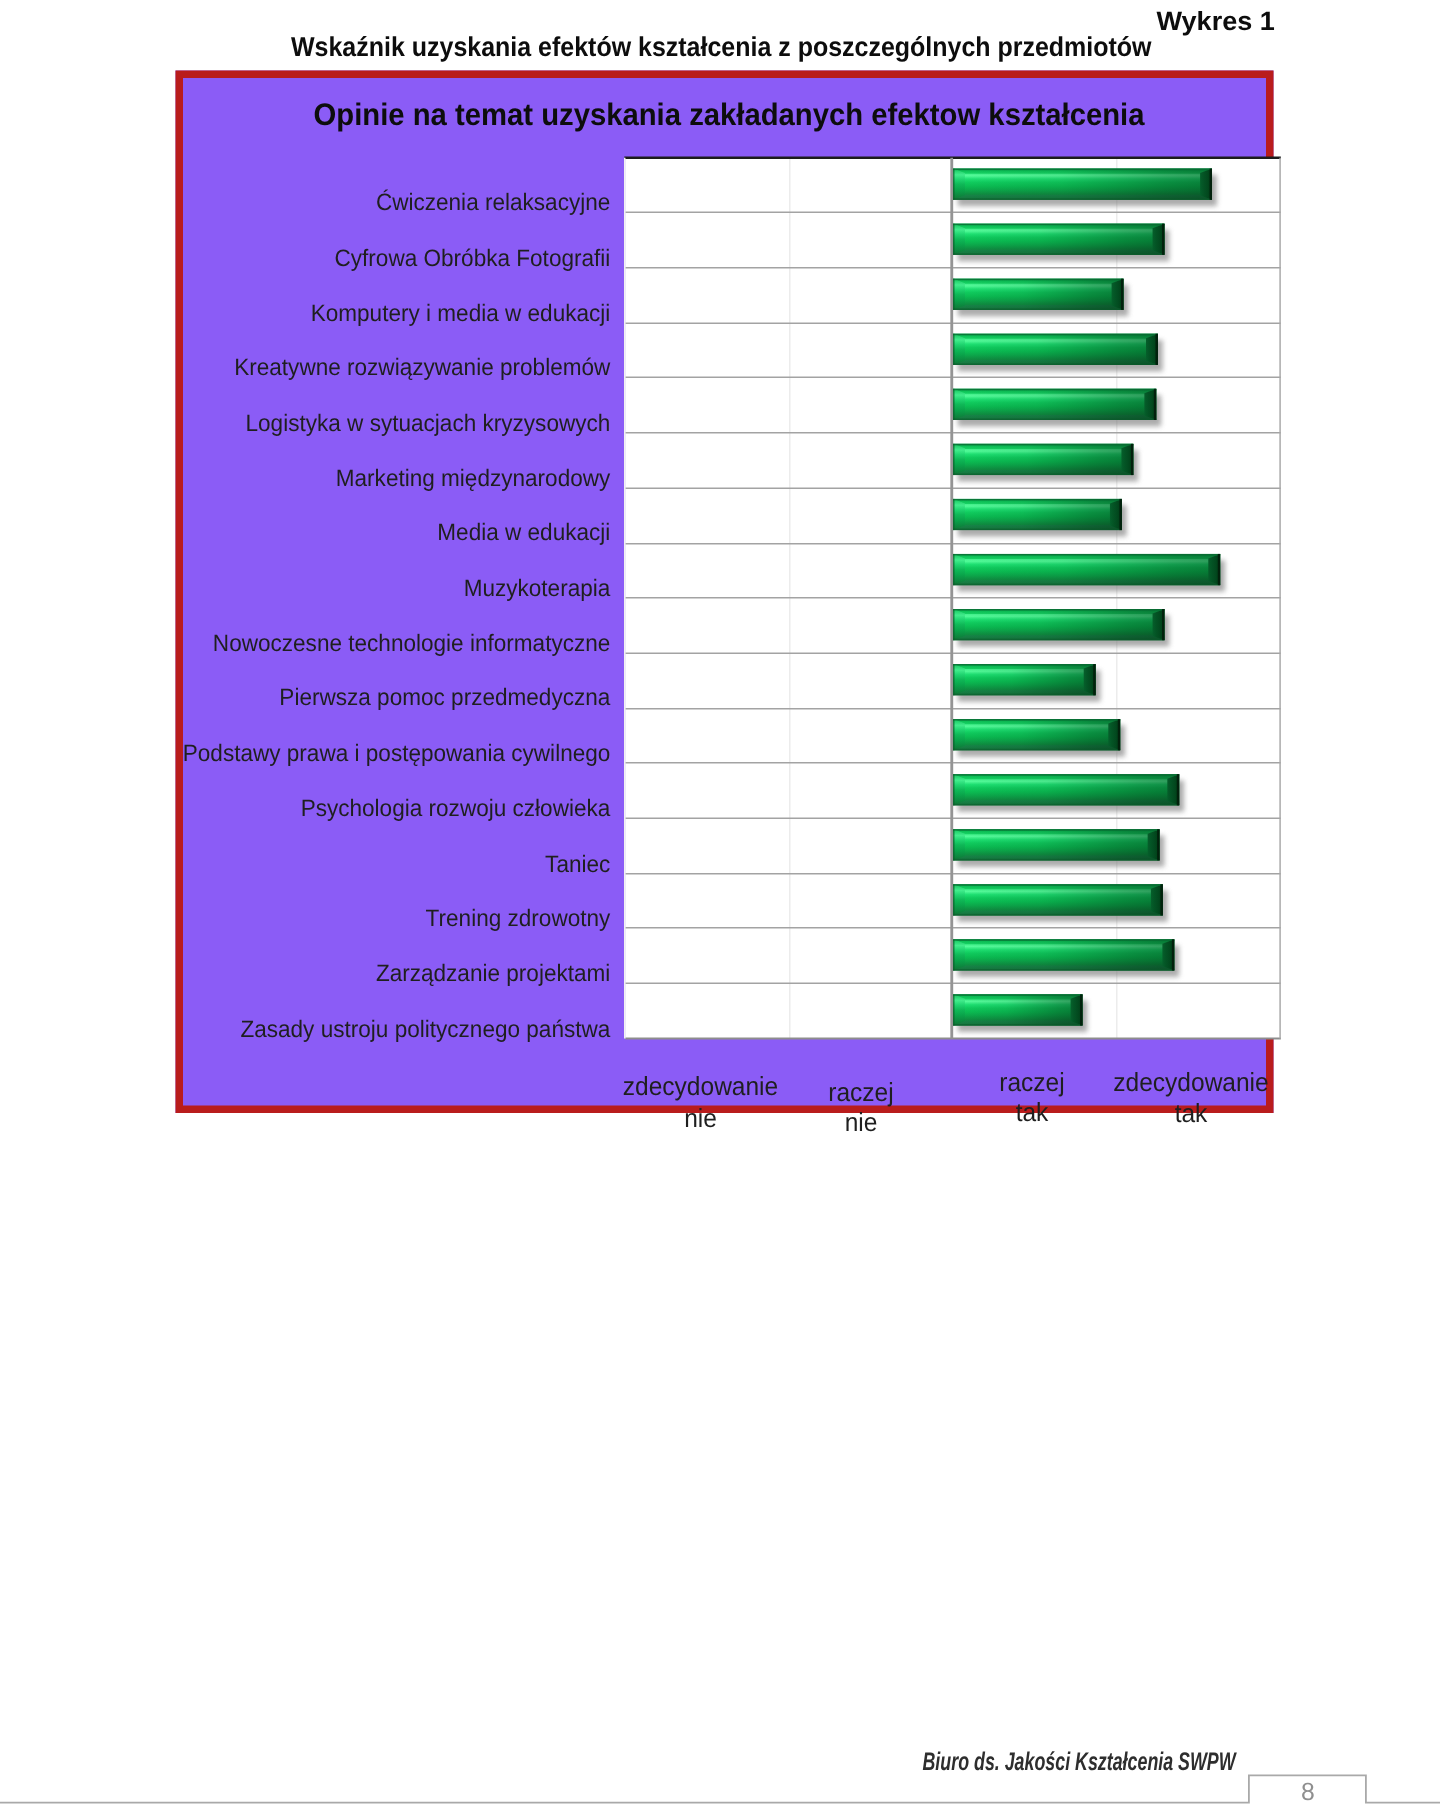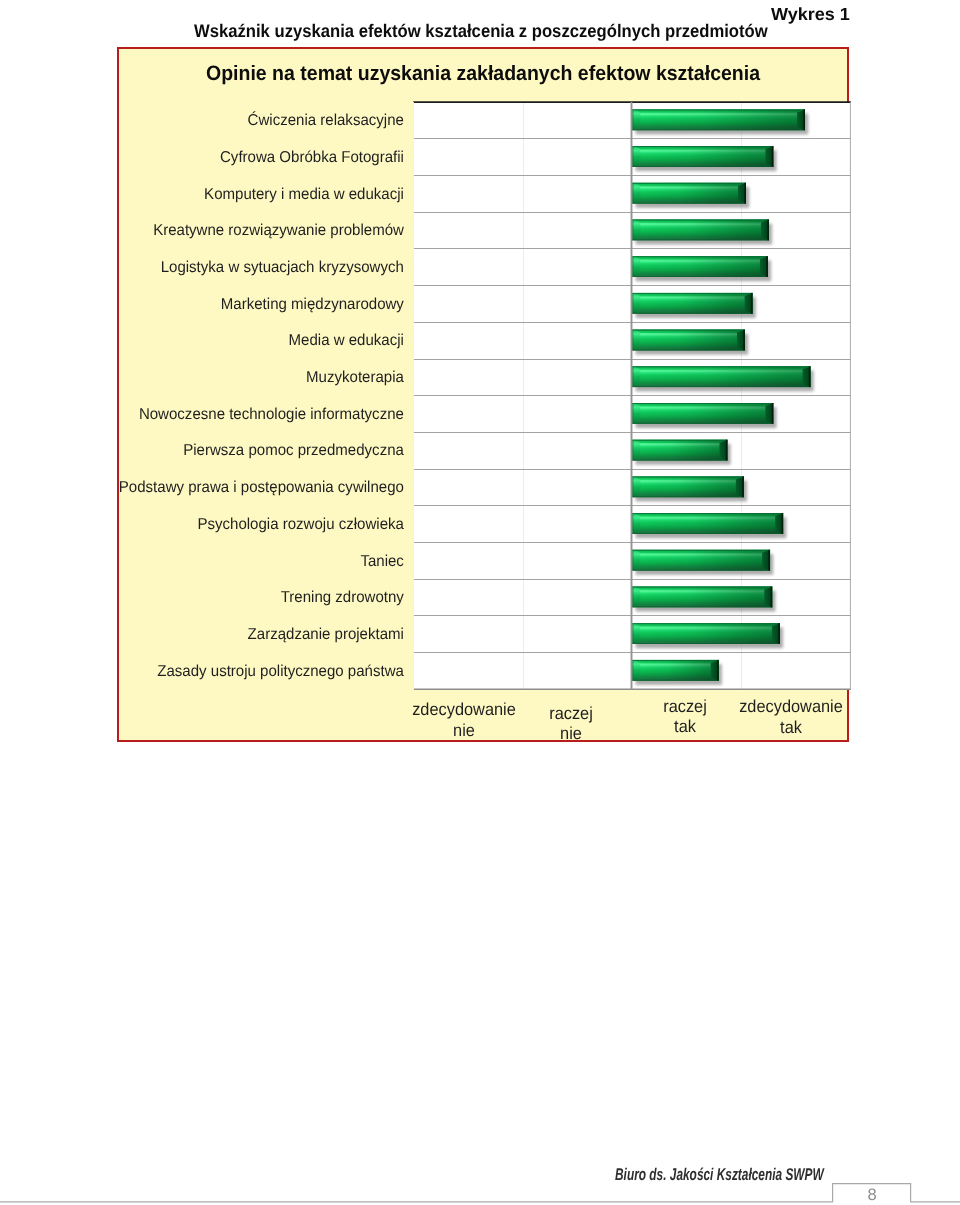--- a/index.html
+++ b/index.html
@@ -24,31 +24,31 @@
     position:absolute; left:194px; top:20.5px;
     font-size:18.2px; font-weight:bold; color:#0d0d0d;
     white-space:nowrap;
     transform:scaleX(0.9155); transform-origin:left top;
   }
 
   
   #chart-frame{
     position:absolute; left:116.5px; top:47.3px;
     width:732px; height:694.5px;
-    border:2px solid #b91c1c;
-    background:#fef9c3; box-sizing:border-box;
+    border:5px solid #b91c1c;
+    background:#8b5cf6; box-sizing:border-box;
   }
   #chart-title{
     position:absolute; left:87.5px; top:13px;
     font-size:20.8px; font-weight:bold; color:#0d0d0d;
     white-space:nowrap;
     transform:scaleX(0.938); transform-origin:left top;
   }
   #plot-svg{position:absolute; left:0; top:0;}
-  #chart-text-layer{position:absolute; left:0; top:0; width:732px; height:694px;}
+  #chart-text-layer{position:absolute; left:0; top:12px; width:732px; height:694px;}
   .cat-label{
     position:absolute; text-align:right; color:#1f1f1f;
     line-height:19px; white-space:nowrap;
     font-family:"Liberation Sans", sans-serif;
   }
   .xtick-label{
     position:absolute; text-align:center; color:#1f1f1f;
     line-height:20px; white-space:nowrap;
     font-family:"Liberation Sans", sans-serif;
   }

